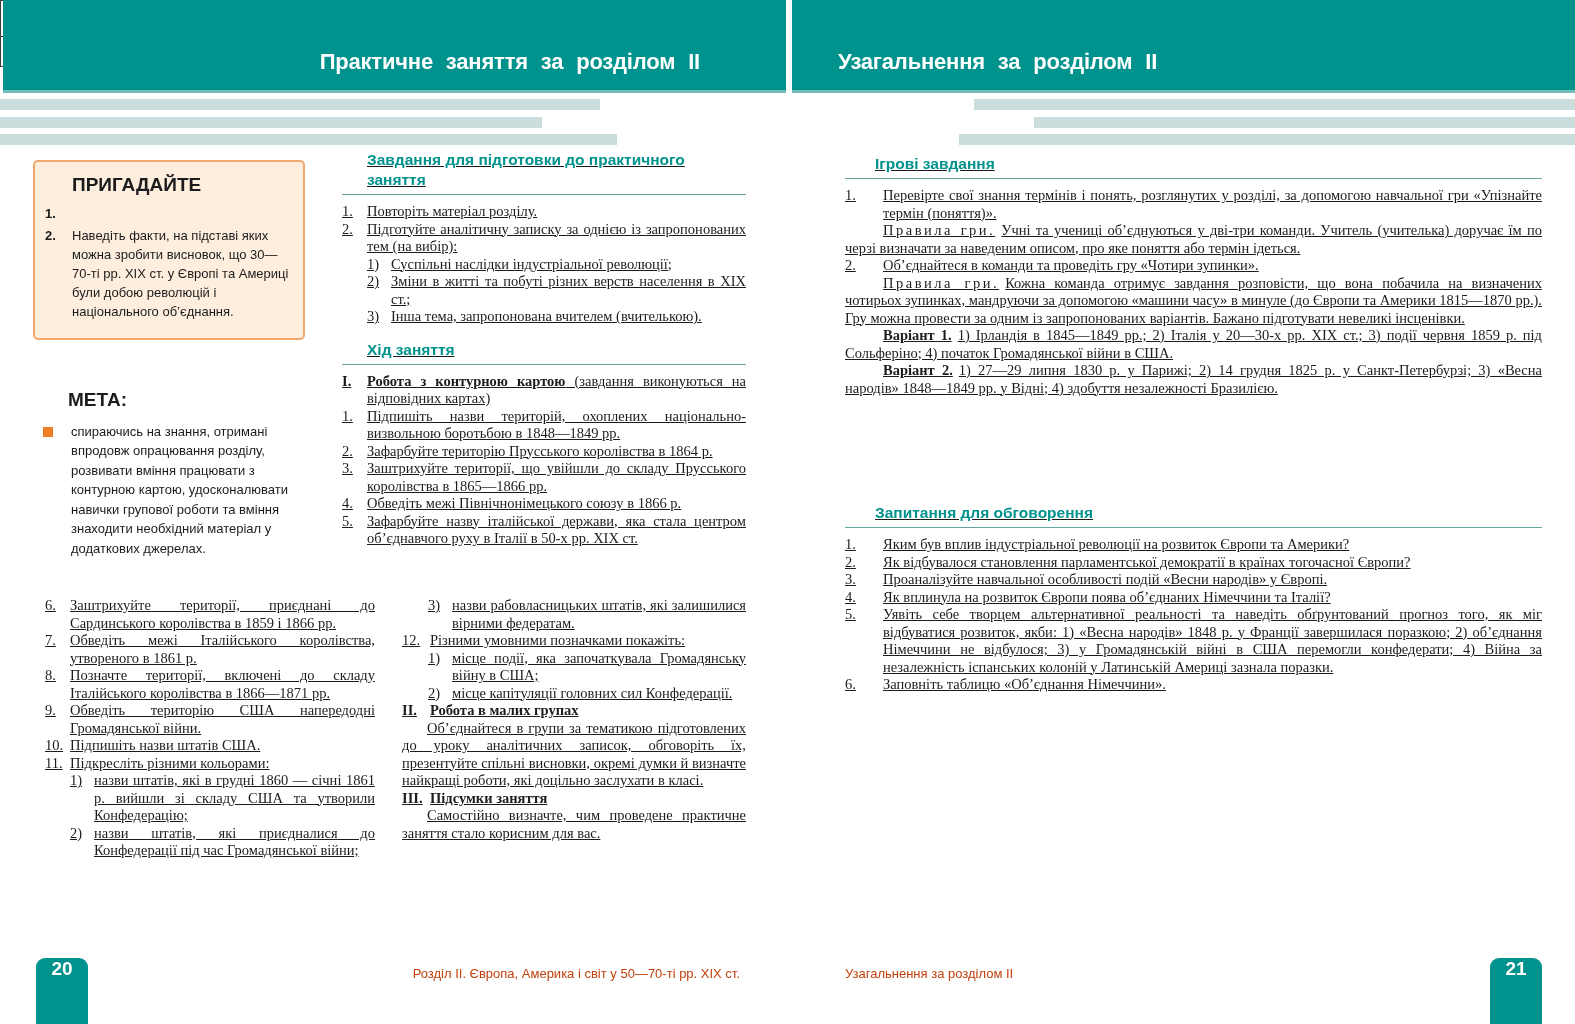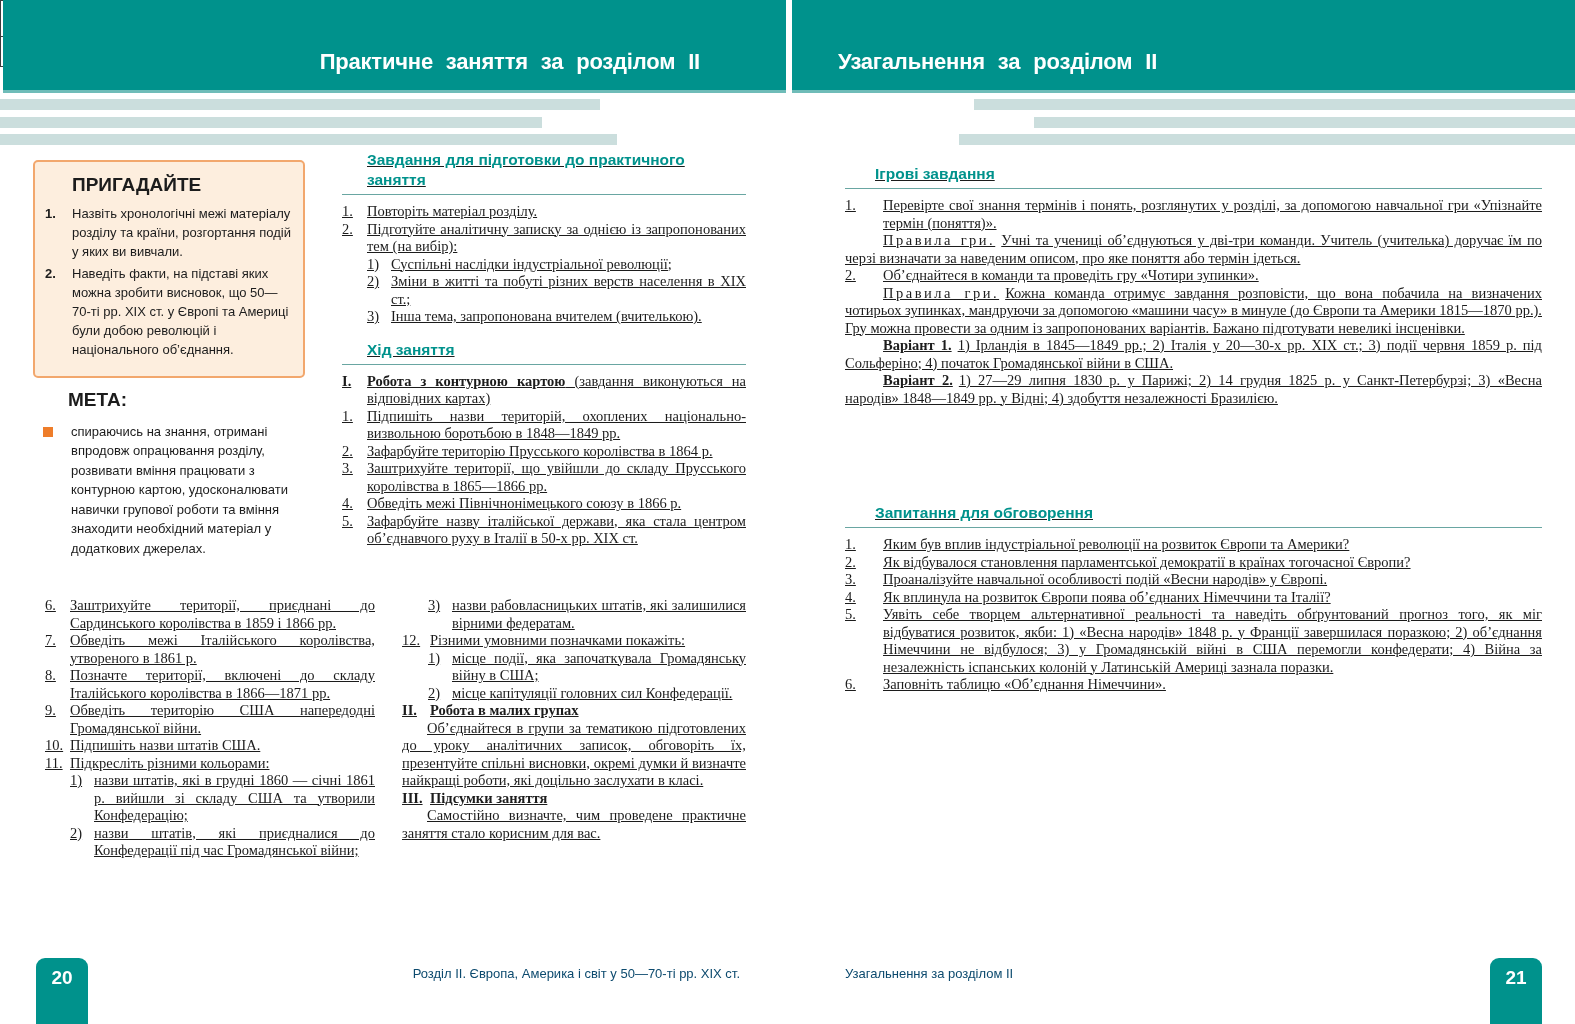--- a/index.html
+++ b/index.html
@@ -52,39 +52,39 @@
   .meta h4 { font-size:19px; margin:0 0 12px 28px; }
   .meta .row { display:flex; }
   .meta .sq { flex:0 0 10px; height:10px; background:var(--orange,#ee7d2a); margin:5px 18px 0 3px; }
   
   .left-col   { left:45px;  top:597px; width:330px; }
   .mid-top    { left:342px; top:150px; width:404px; }
   .mid-bottom { left:402px; top:597px; width:344px; }
   .mid-bottom .li .n { flex:0 0 28px; }
   .mid-bottom .sub { margin-left:26px; }
   .mid-bottom .sub .n { flex:0 0 24px; }
-  .right-games { left:845px; top:164px; width:697px; }
+  .right-games { left:845px; top:154px; width:697px; }
   .right-disc  { left:845px; top:503px; width:697px; }
   .right-games .sec, .right-disc .sec { margin-left:30px; }
   .right-games .li .n, .right-disc .li .n { flex:0 0 38px; } .gap14 { height:14px; }
   
   .right-table { left:847px; top:806px; width:693px; border-collapse:collapse;
                  font-family:"Liberation Sans",sans-serif; font-size:13px; }
   .right-table th, .right-table td { border:1px solid #3c3c3c; text-align:center; vertical-align:middle; }
   .right-table th { font-weight:normal; height:36px; padding:2px 6px; }
   .right-table td { height:30px; }
   
   .foot-text { position:absolute; top:966px; font-family:"Liberation Sans",sans-serif;
-               font-size:13px; color:#0c4a6e; }
+               font-size:13px; color:#c2410c; }
   .foot-left { left:300px; width:440px; text-align:right; }
   .foot-right { left:845px; }
   .pagebox { position:absolute; top:958px; width:52px; height:66px;
              background:var(--teal,#00928c); border-radius:9px 9px 0 0;
              color:#fff; font-family:"Liberation Sans",sans-serif; font-weight:bold;
-             font-size:19px; text-align:center; padding-top:9px; }
+             font-size:19px; text-align:center; }
   .pagebox-left { left:36px; } .pagebox-right { left:1490px; }
 </style>
 </head>
 <body>
 
 <div class="bar bar-left">
   <span>Практичне заняття за розділом II</span>
 </div>
 <div class="bar bar-right">
   <span>Узагальнення за розділом II</span>
@@ -93,25 +93,24 @@
 <div class="stripe" style="top:117px;left:0;width:542px"></div>
 <div class="stripe" style="top:134px;left:0;width:617px"></div>
 <div class="stripe" style="top:99px;left:974px;width:601px"></div>
 <div class="stripe" style="top:117px;left:1034px;width:541px"></div>
 <div class="stripe" style="top:134px;left:959px;width:616px"></div>
 
 <div class="abs recall">
   <h4>ПРИГАДАЙТЕ</h4>
   <div class="li">
     <span class="n">1.</span>
-    <span class="t">Назвіть хронологічні межі матеріалу розділу та країни, розгортання подій у яких ви вивчали.</span>
-  </div>
-  <div class="li">
-    <span class="n">2.</span>
-    <span class="t">Наведіть факти, на підставі яких можна зробити висновок, що 50—70-ті рр. XIX ст. у Європі та Америці були добою революцій і національного об’єднання.</span>
+  </div>
+  <div class="li">
+    <span class="n">2.</span>
+    <span class="t">Наведіть факти, на підставі яких можна зробити висновок, що 30—70-ті рр. XIX ст. у Європі та Америці були добою революцій і національного об’єднання.</span>
   </div>
 </div>
 
 <div class="abs meta">
   <h4>МЕТА:</h4>
   <div class="row">
     <span class="sq"></span>
     <span>спираючись на знання, отримані впродовж опрацювання розділу, розвивати вміння працювати з контурною картою, удосконалювати навички групової роботи та вміння знаходити необхідний матеріал у додаткових джерелах.</span>
   </div>
 </div>

